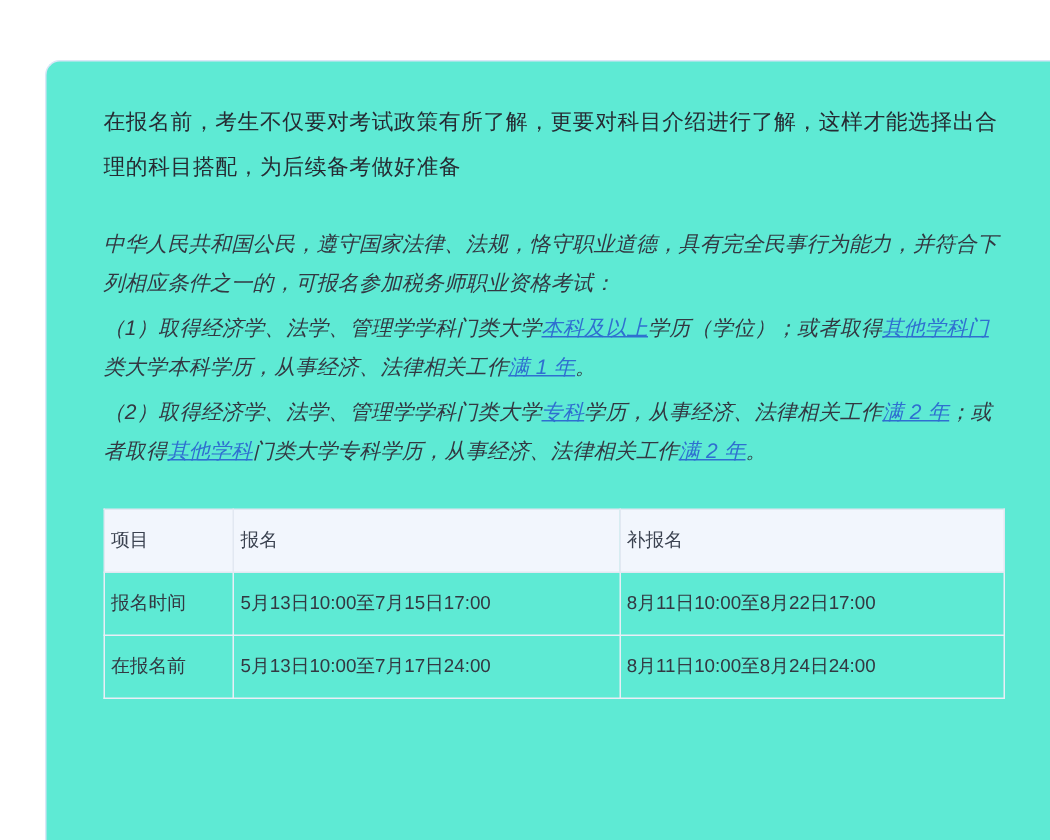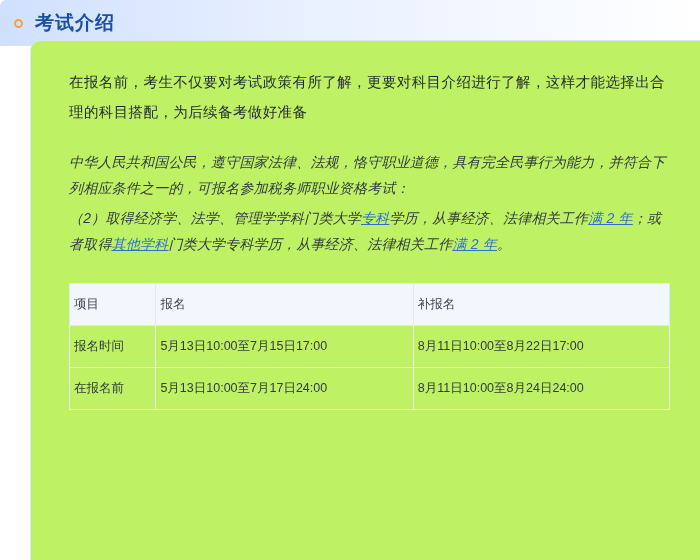--- a/index.html
+++ b/index.html
@@ -36,21 +36,21 @@
     font-weight:bold;
     color:#1b4fa0;
     letter-spacing:1px;
   }
   
   .card{
     position:absolute;
     left:30px;top:40px;
     width:670px;
     height:520px;
-    background:#bef264;
+    background:#5eead4;
     border-top:1px solid #dbe6f7;
     border-left:1px solid #dbe6f7;
     border-top-left-radius:10px;
     box-sizing:border-box;
     padding:26px 30px 0 38px;
   }
   .lead{
     font-size:14.5px;
     line-height:30px;
     color:#262b33;
@@ -100,32 +100,31 @@
     text-align:left;
     color:#333842;
   }
   tbody td:first-child{ color:#333842; }
 </style>
 </head>
 <body>
 
 <div class="page">
 
-  <div class="header">
-    <span class="header-ring"></span>
-    <span class="header-title">考试介绍</span>
-  </div>
 
   <div class="card">
 
     <p class="lead">在报名前，考生不仅要对考试政策有所了解，更要对科目介绍进行了解，这样才能选择出合理的科目搭配，为后续备考做好准备</p>
 
     <div>
       <p class="para">中华人民共和国公民，遵守国家法律、法规，恪守职业道德，具有完全民事行为能力，并符合下列相应条件之一的，可报名参加税务师职业资格考试：</p>
 
+      <p class="para">
+        <span>（1）取得经济学、法学、管理学学科门类大学</span><a class="lk" href="#">本科及以上</a><span>学历（学位）；或者取得</span><a class="lk" href="#">其他学科门</a><span>类大学本科学历，从事经济、法律相关工作</span><a class="lk" href="#">满 1 年</a><span>。</span>
+      </p>
 
       <p class="para">
         <span>（2）取得经济学、法学、管理学学科门类大学</span><a class="lk" href="#">专科</a><span>学历，从事经济、法律相关工作</span><a class="lk" href="#">满 2 年</a><span>；或者取得</span><a class="lk" href="#">其他学科</a><span>门类大学专科学历，从事经济、法律相关工作</span><a class="lk" href="#">满 2 年</a><span>。</span>
       </p>
     </div>
 
     <div class="sec2">
 
       <table>
         <thead>

